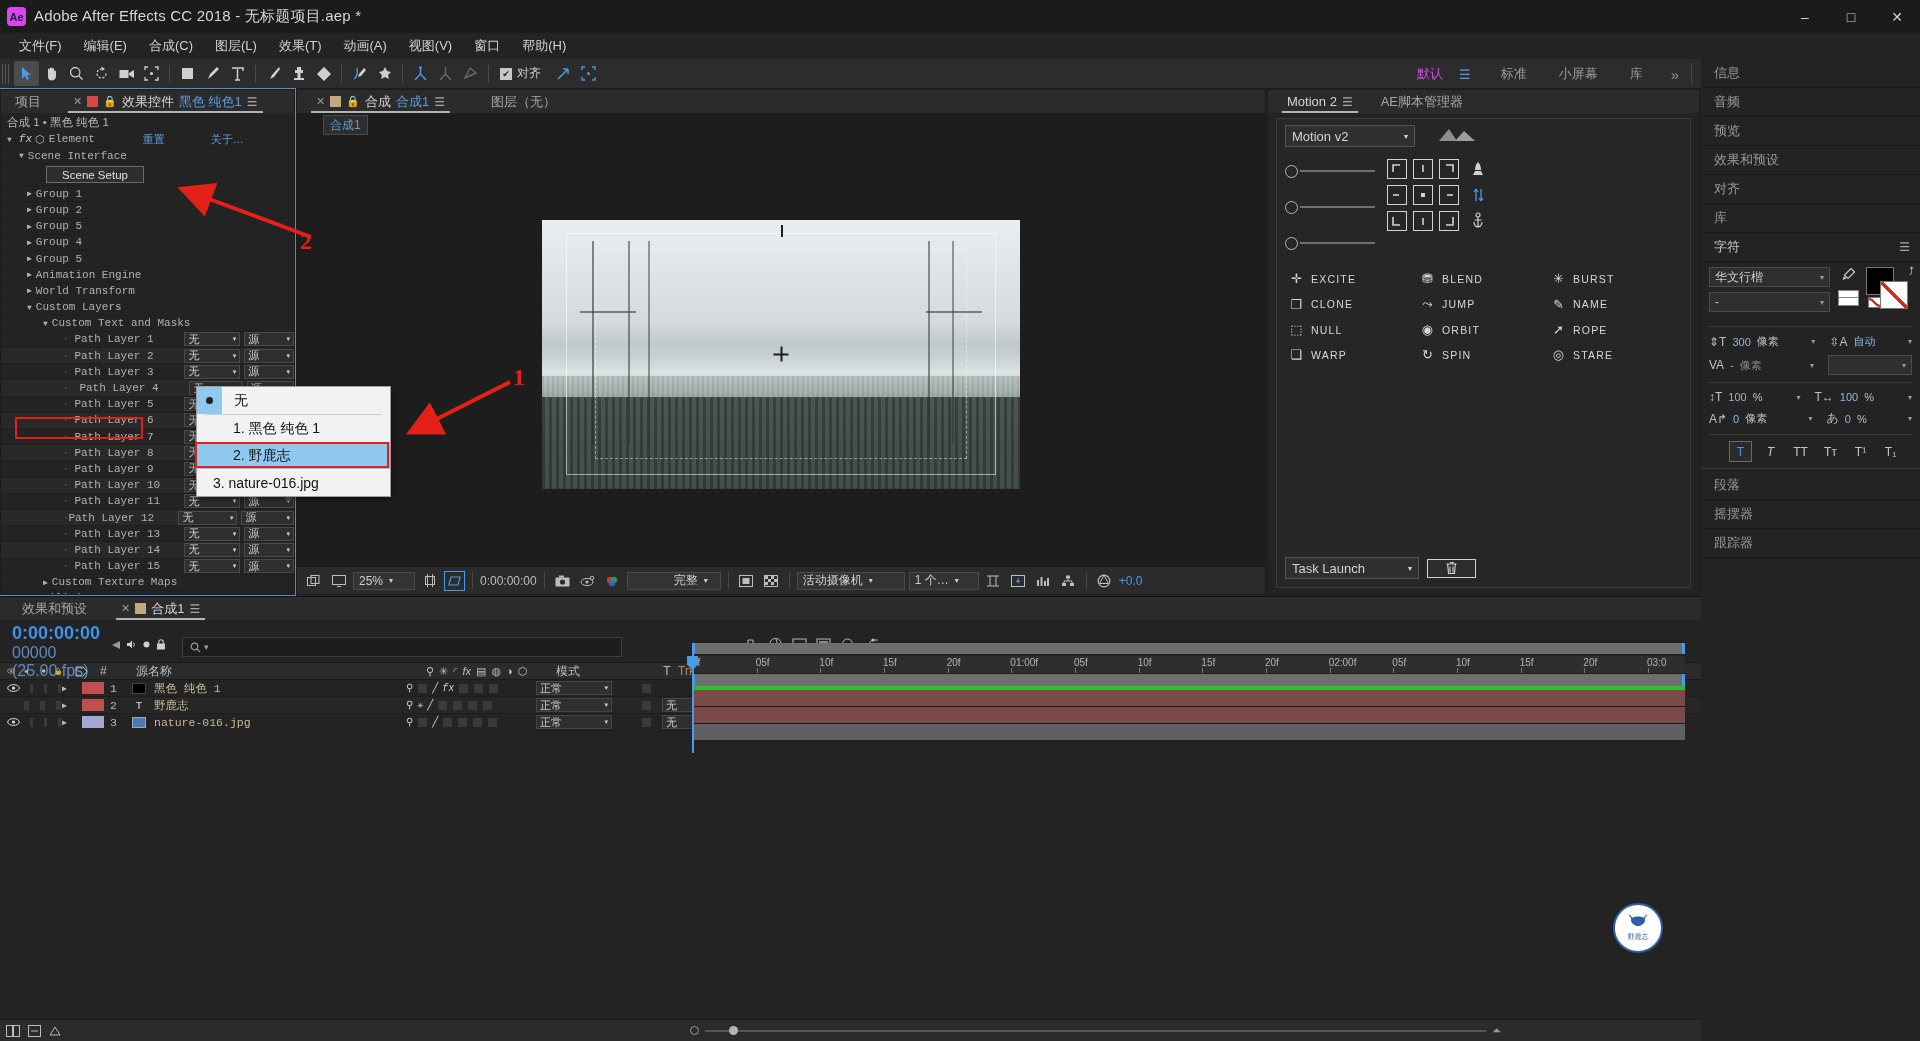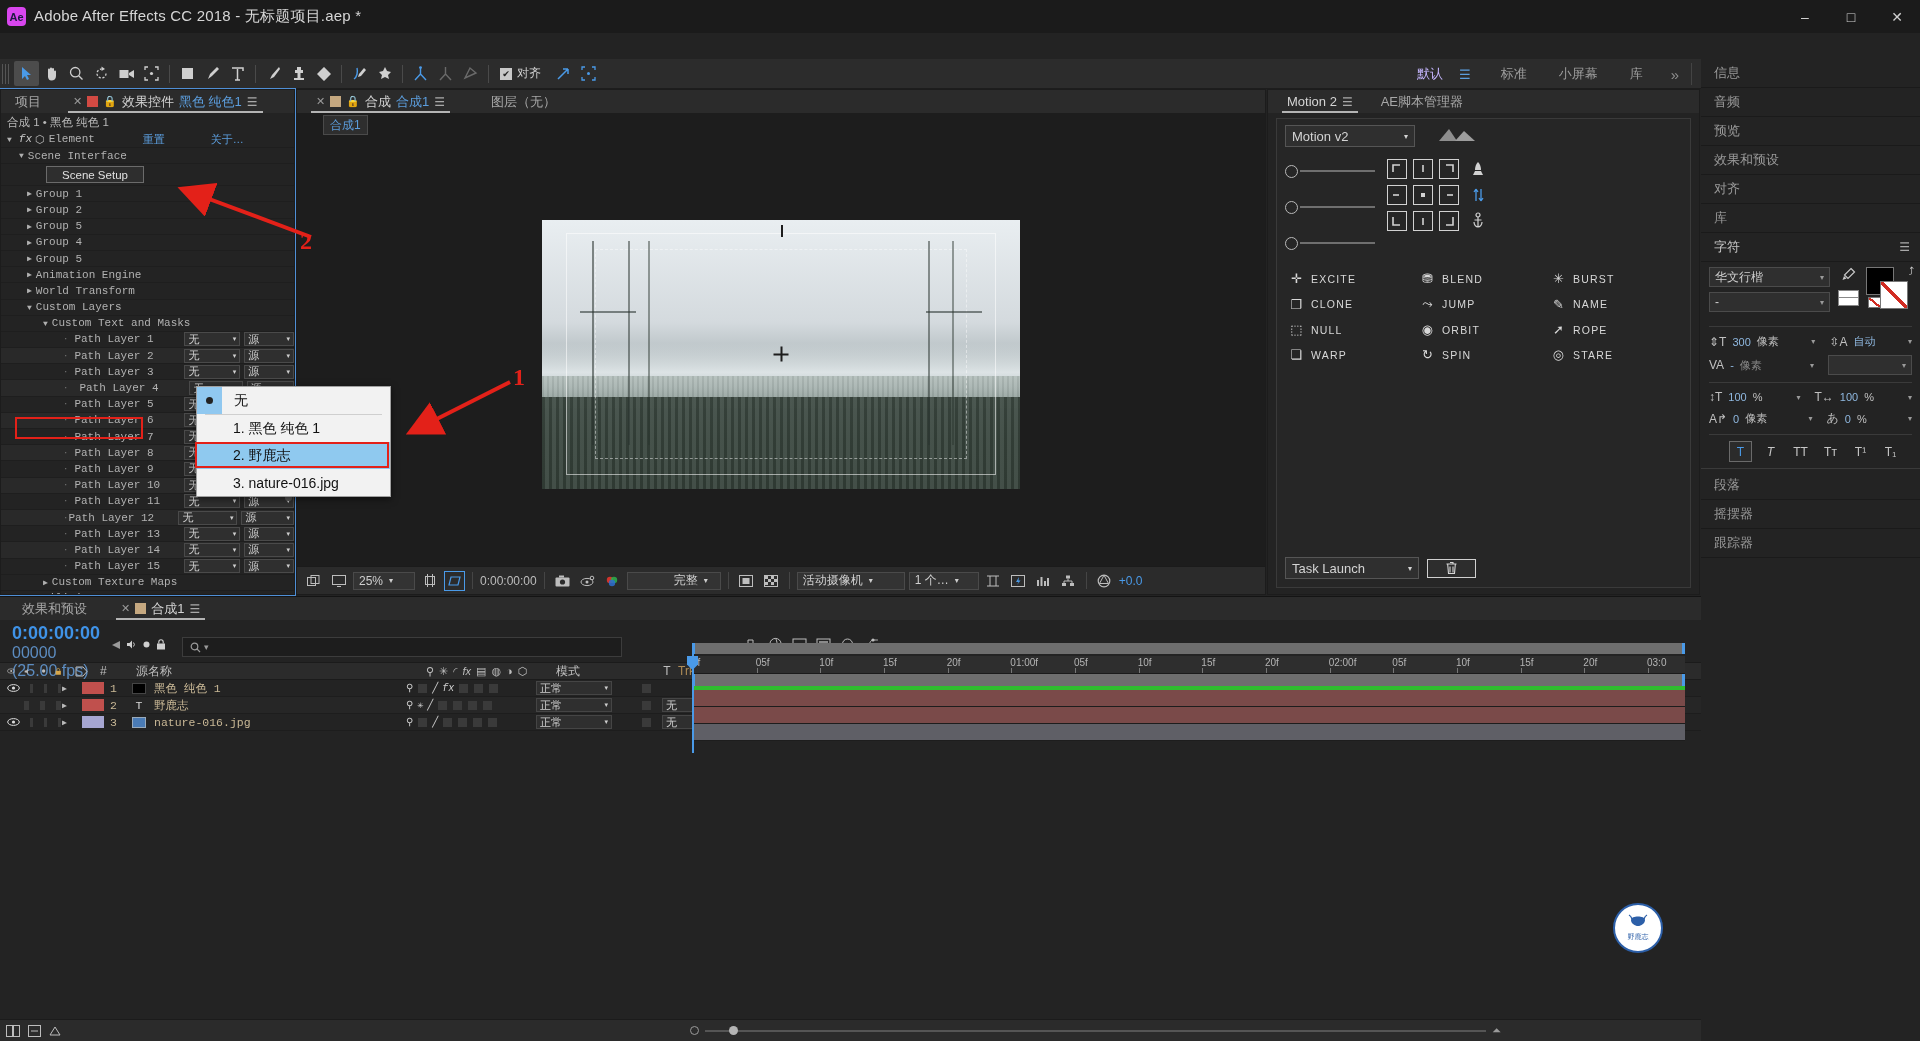--- a/index.html
+++ b/index.html
@@ -39,21 +39,21 @@
   .tool.active { background:#4c4c4c; border-radius:2px; }
   .tool svg { display:block; }
   .tsep { width:1px; height:18px; background:#4a4a4a; margin:0 5px; }
   .align-chk { display:flex; align-items:center; gap:5px; font-size:12px;
                color:#d2d2d2; margin-left:6px; }
   .chkbox { width:12px; height:12px; background:#c8c8c8; color:#1f1f1f;
             font-size:9px; display:flex; align-items:center; justify-content:center; }
   .ws-area { position:absolute; right:0; top:0; height:30px; display:flex;
              align-items:center; }
   .ws-item { font-size:13px; padding:0 16px; color:#9d9d9d; }
-  .ws-item.sel { color:#c4b5fd;text-align:right; }
+  .ws-item.sel { color:#d946ef;text-align:right; }
   .ws-hamb { color:#5c9ede; font-size:13px; padding-right:14px; }
   .ws-more { color:#8e8e8e; font-size:15px; padding:0 12px; }
   .ws-sep { width:1px; height:22px; background:#444; }
   .searchbox { width:175px; height:20px; background:#1b1b1b; border:1px solid #3d3d3d;
                display:flex; align-items:center; gap:5px; padding:0 6px;
                font-size:12px; color:#9a9a9a; margin-left:8px; margin-right:8px; }
 
   
   .panel { position:absolute; background:#232323; }
   .tabstrip { height:23px; background:#2b2b2b; display:flex; align-items:center;
@@ -220,20 +220,31 @@
   <div class="titlebar">
     <div class="ae-logo">Ae</div>
     <div class="title-text">Adobe After Effects CC 2018 - 无标题项目.aep *</div>
     <div class="win-ctrl">
       <div class="win-btn">–</div>
       <div class="win-btn">□</div>
       <div class="win-btn close">✕</div>
     </div>
   </div>
 
+  <div class="menubar">
+    <div class="menuitem">文件(F)</div>
+    <div class="menuitem">编辑(E)</div>
+    <div class="menuitem">合成(C)</div>
+    <div class="menuitem">图层(L)</div>
+    <div class="menuitem">效果(T)</div>
+    <div class="menuitem">动画(A)</div>
+    <div class="menuitem">视图(V)</div>
+    <div class="menuitem">窗口</div>
+    <div class="menuitem">帮助(H)</div>
+  </div>
 
   <div class="toolbar">
     <div class="grip"></div>
     <div class="tool active">
       <svg width="11" height="15" viewBox="0 0 11 15">
           <path d="M1 1 L1 13 L4 10 L6 14 L8 13 L6 9 L10 9 Z" fill="#4a9ae8"></path>
         </svg>
     </div>
     <div class="tool">
       <svg width="14" height="15" viewBox="0 0 14 15">
@@ -1436,21 +1447,21 @@
   <div id="ddmenu">
     <div class="dd-item first">
       <span class="dd-radio">
           <span class="dd-dot"></span>
         </span>
       <span>无</span>
     </div>
     <div class="dd-divider"></div>
     <div class="dd-item" style="padding-left:36px;">1. 黑色 纯色 1</div>
     <div class="dd-item hl" style="padding-left:36px;">2. 野鹿志</div>
-    <div class="dd-item" style="padding-left:36px;text-align:right;">3. nature-016.jpg</div>
+    <div class="dd-item" style="padding-left:16px;text-align:right;">3. nature-016.jpg</div>
     <div class="redbox" style="left:-2px; top:55px; width:194px; height:26px;"></div>
   </div>
 
   <svg style="position:absolute;left:0;top:0;width:1920px;height:1041px;pointer-events:none;z-index:96">
     <defs>
       <marker id="ah" markerWidth="9" markerHeight="9" refX="7" refY="4.5" orient="auto">
         <path d="M0,0 L9,4.5 L0,9 Z" fill="#e32119"></path>
       </marker>
     </defs>
     <line x1="311" y1="237" x2="185" y2="190" stroke="#e32119" stroke-width="4" marker-end="url(#ah)"></line>

